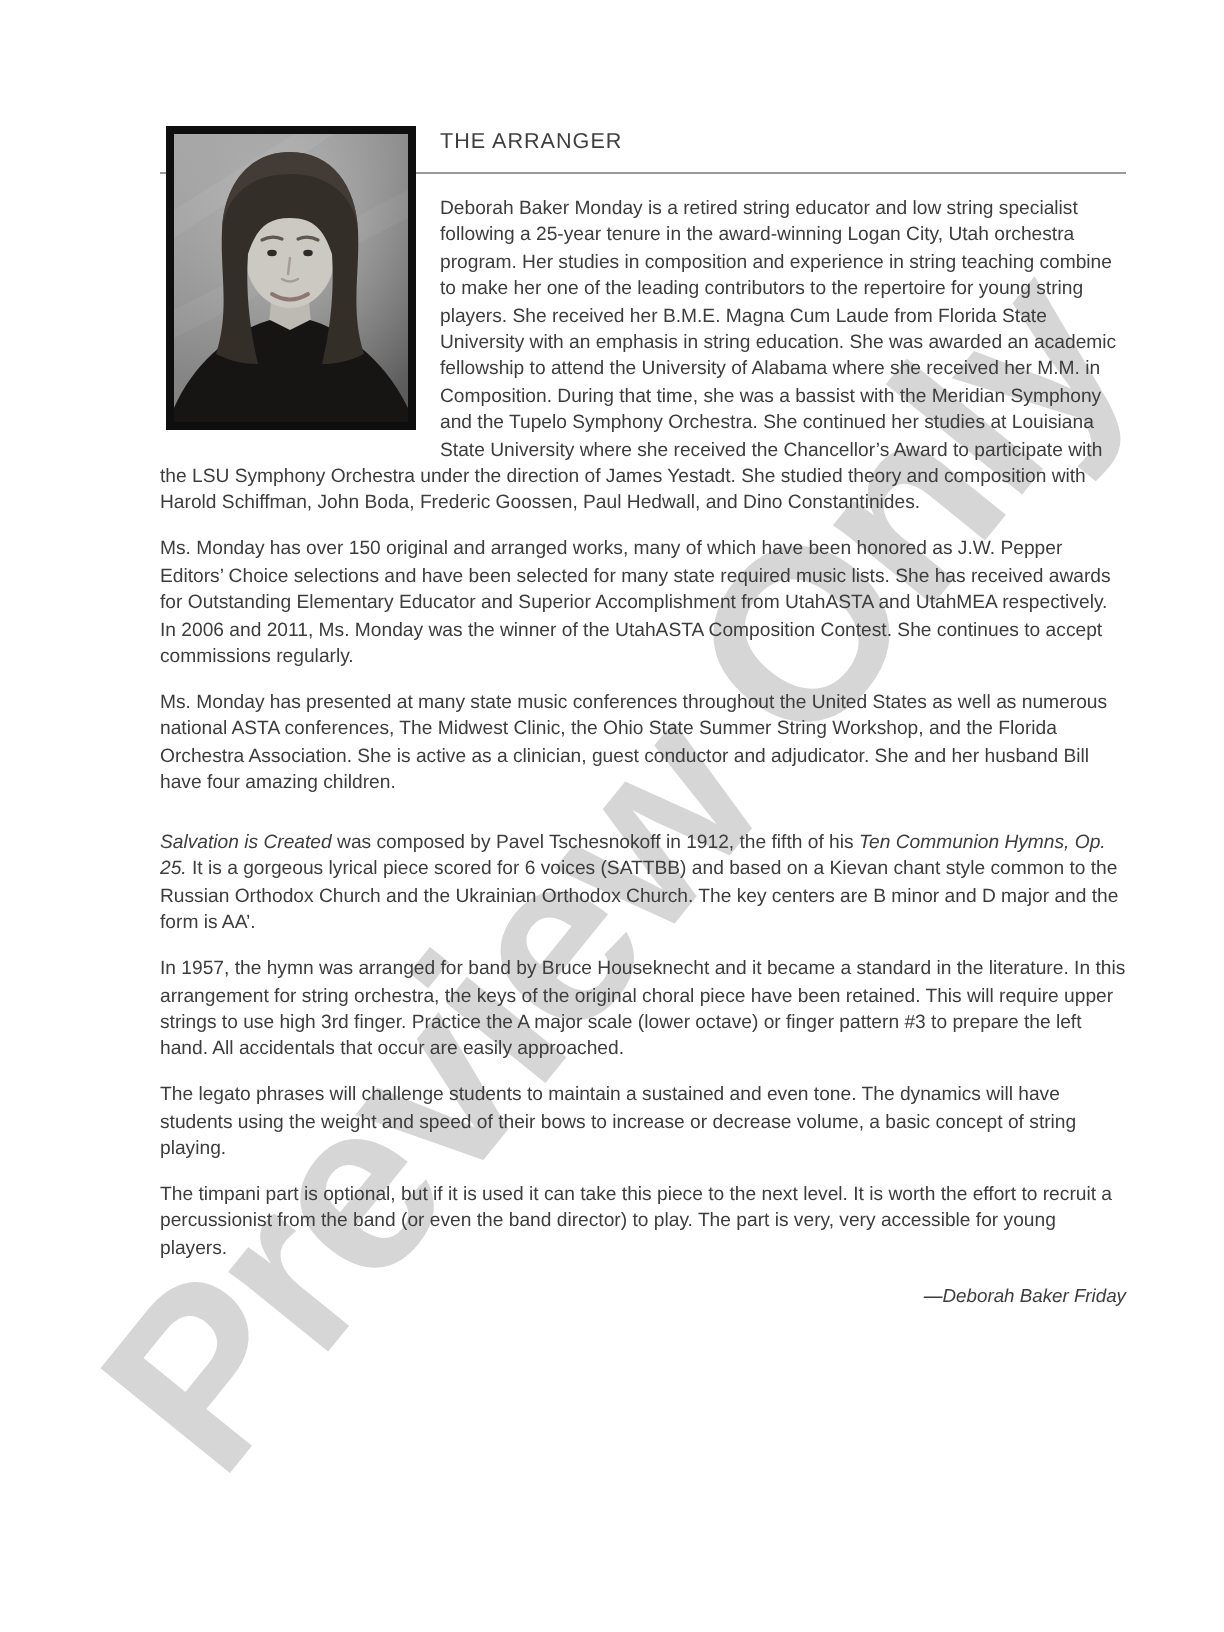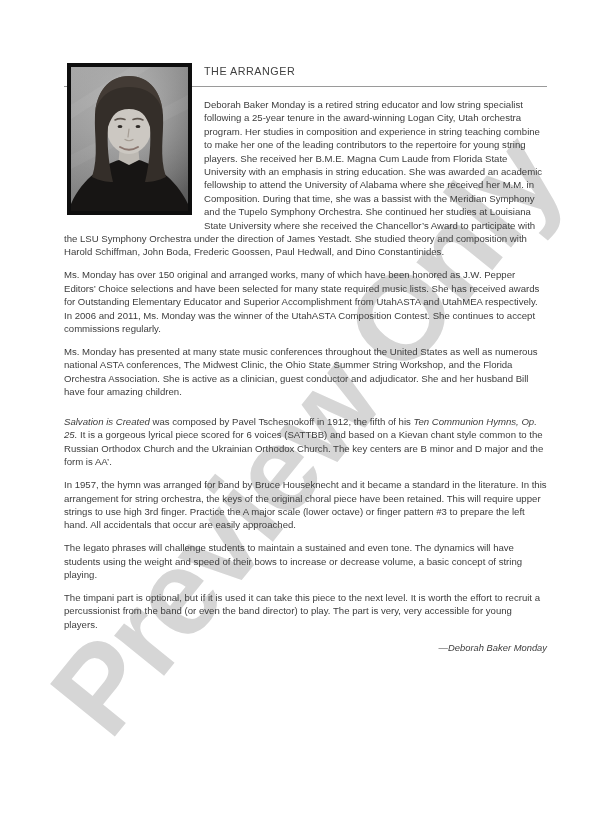--- a/index.html
+++ b/index.html
@@ -22,21 +22,21 @@
     font-size: 121px;
     font-weight: bold;
     letter-spacing: -3px;
     color: #d6d6d6;
     white-space: nowrap;
     z-index: 0;
     user-select: none;
   }
   .content {
     position: absolute;
-    left: 64px; top: 63px;
+    left: 80px; top: 63px;
     width: 483px;
     z-index: 1;
     color: #3d3d3d;
     font-size: 9.6px;
     line-height: 13.4px;
   }
   .photo {
     float: left;
     width: 125px; height: 152px;
     margin: 0 12px 10px 3px;
@@ -118,17 +118,17 @@
       <p>Ms. Monday has presented at many state music conferences throughout the United States as well as numerous national ASTA conferences, The Midwest Clinic, the Ohio State Summer String Workshop, and the Florida Orchestra Association. She is active as a clinician, guest conductor and adjudicator. She and her husband Bill have four amazing children.</p>
     </section>
 
     <section class="about">
 
       <p><span class="it">Salvation is Created</span><span> was composed by Pavel Tschesnokoff in 1912, the fifth of his </span><span class="it">Ten Communion Hymns, Op. 25.</span><span> It is a gorgeous lyrical piece scored for 6 voices (SATTBB) and based on a Kievan chant style common to the Russian Orthodox Church and the Ukrainian Orthodox Church. The key centers are B minor and D major and the form is AA’.</span></p>
       <p><span>In 1957, the hymn was arranged for band by Bruce Houseknecht and it became a standard in the literature. In this arrangement for string orchestra, the keys of the original choral piece have been retained. This will require upper strings to use high 3rd finger. Practice the A major scale (lower octave) or finger pattern #3 to prepare the left hand. All accidentals that occur are easily approached.</span></p>
       <p><span>The legato phrases will challenge students to maintain a sustained and even tone. The dynamics will have students using the weight and speed of their bows to increase or decrease volume, a basic concept of string playing.</span></p>
       <p><span>The timpani part is optional, but if it is used it can take this piece to the next level. It is worth the effort to recruit a percussionist from the band (or even the band director) to play. The part is very, very accessible for young players.</span></p>
 
-      <p class="signature">—Deborah Baker Monday</p>
+      <p class="signature">—Deborah Baker Friday</p>
     </section>
 
   </div>
 </div>
 
 </body></html>

